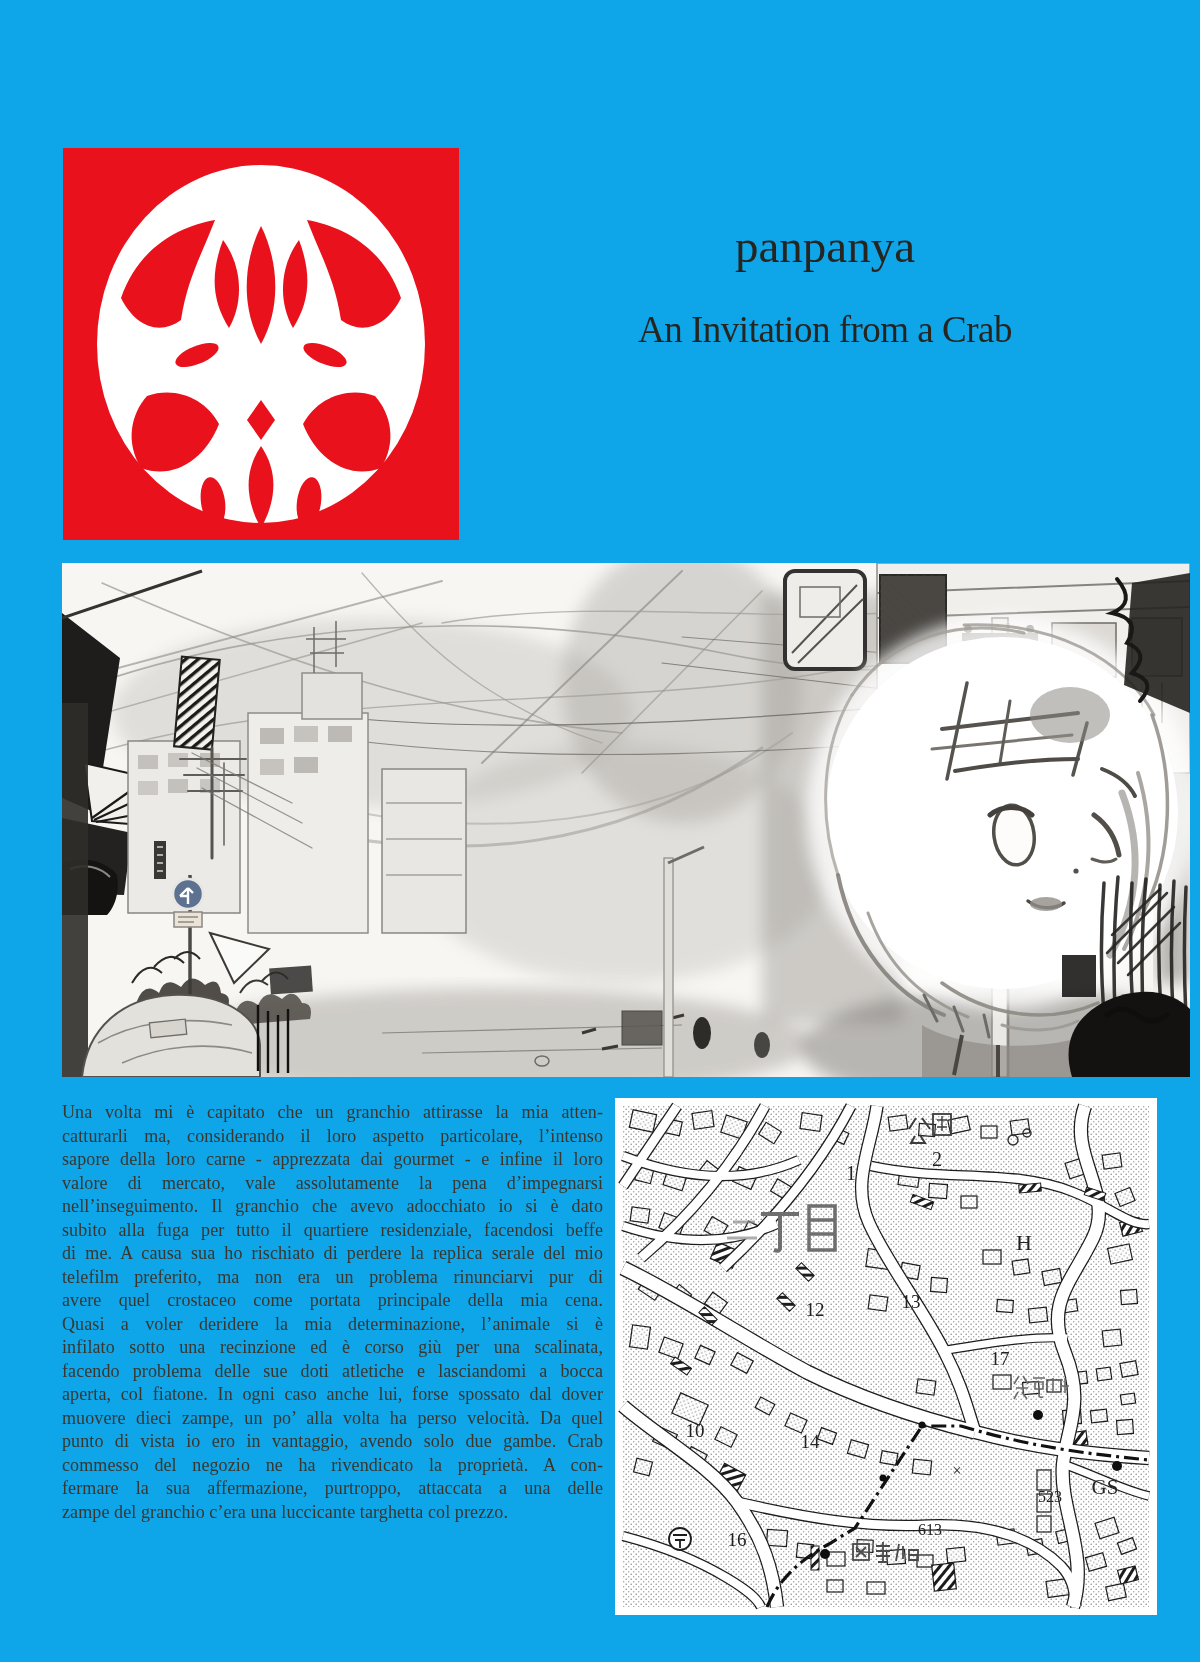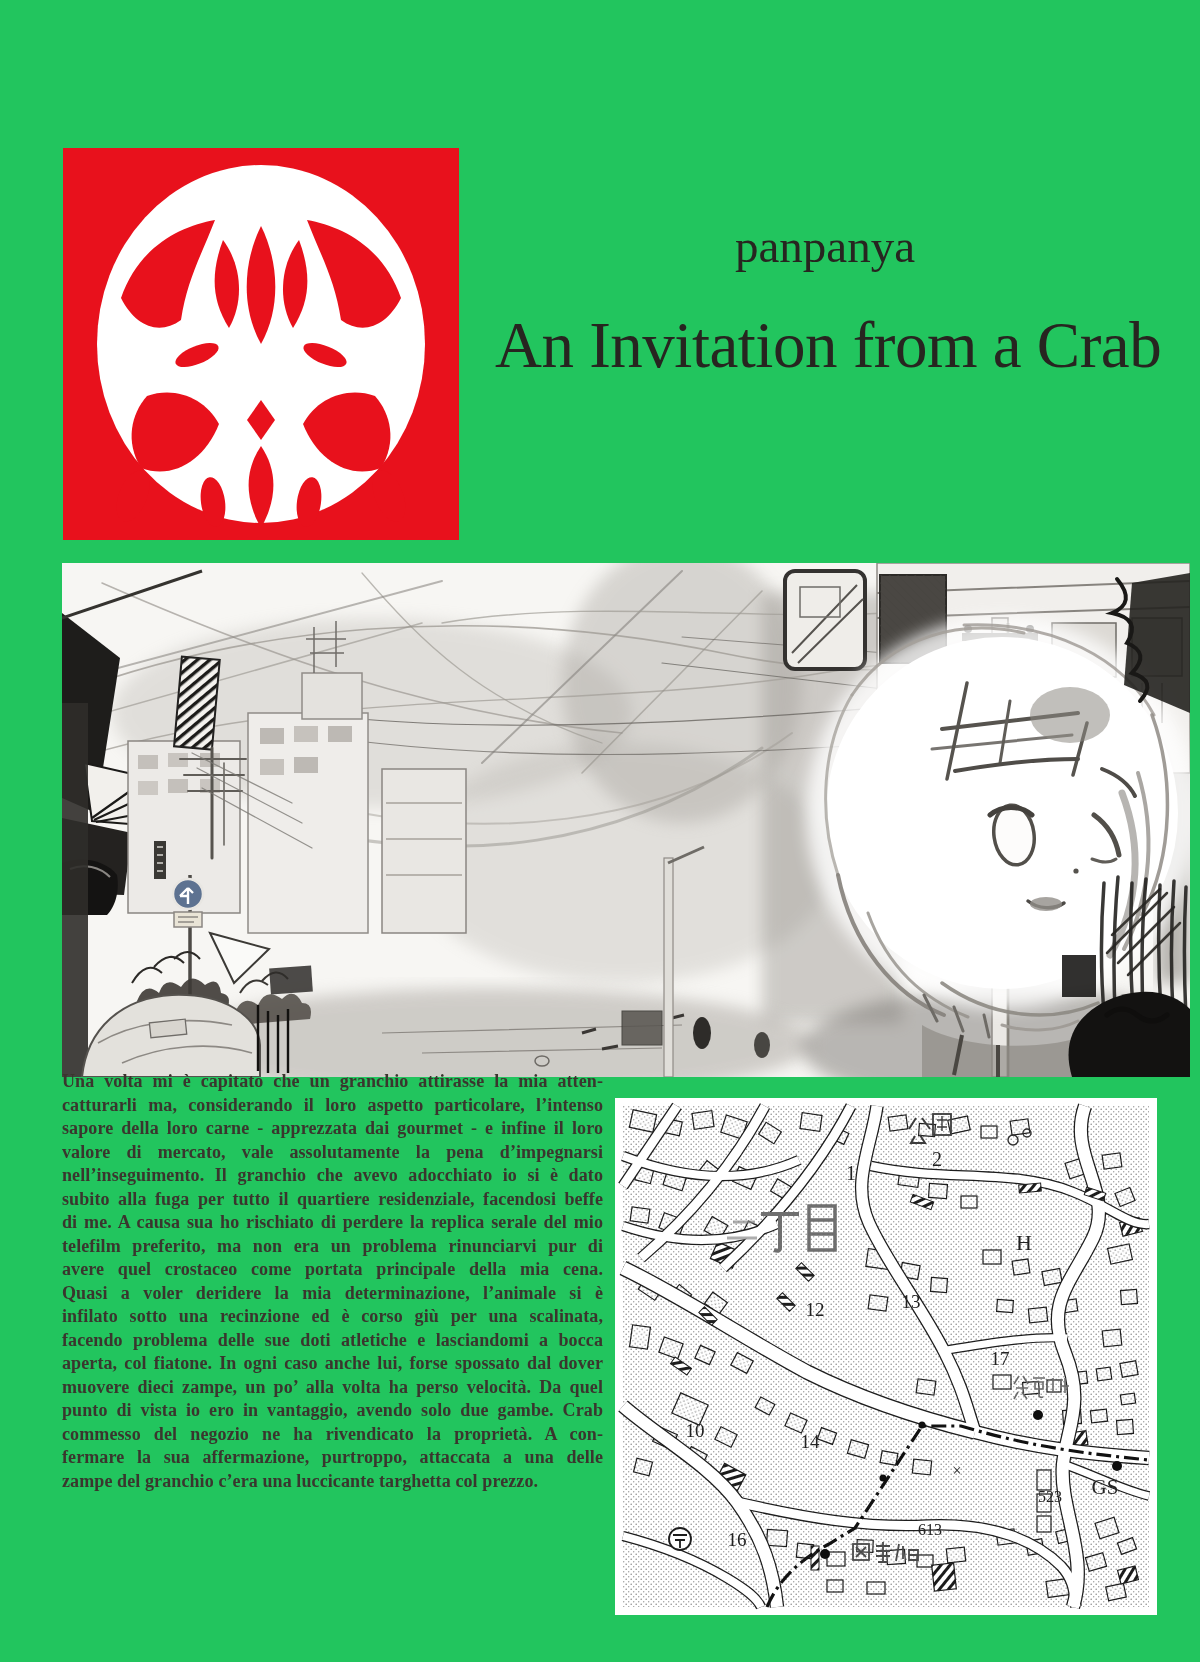--- a/index.html
+++ b/index.html
@@ -1,24 +1,24 @@
 <!DOCTYPE html>
 <html><head>
 <meta charset="utf-8">
 <style>
   html,body{margin:0;padding:0;background:#6b645a;}
-  .page{position:relative;width:1200px;height:1662px;background:#22c55e;overflow:hidden;
+  .page{position:relative;width:1200px;height:1662px;background:#0ea5e9;overflow:hidden;
         font-family:"Liberation Serif",serif;}
   .logo{position:absolute;left:63px;top:148px;width:396px;height:392px;}
   .titles{position:absolute;left:495px;top:0;width:660px;text-align:center;color:#272520;}
   .author{position:absolute;top:219px;left:0;width:100%;font-size:47px;letter-spacing:0;}
-  .booktitle{position:absolute;top:308px;left:0;width:100%;font-size:65px;letter-spacing:-0.5px;white-space:nowrap;}
+  .booktitle{position:absolute;top:308px;left:0;width:100%;font-size:37px;letter-spacing:-0.5px;white-space:nowrap;}
   .illus{position:absolute;left:62px;top:563px;width:1128px;height:514px;background:#f7f6f3;}
-  .paragraph{position:absolute;left:62px;top:1070px;width:541px;font-size:18px;line-height:23.5px;
-             color:#3a362e;letter-spacing:.1px;font-weight:bold;}
+  .paragraph{position:absolute;left:62px;top:1101px;width:541px;font-size:18px;line-height:23.5px;
+             color:#3a362e;letter-spacing:.1px;}
   .pline{text-align:justify;text-align-last:justify;}
   .pline.last{text-align-last:left;}
   .map{position:absolute;left:615px;top:1098px;width:542px;height:517px;background:#ffffff;}
   .map svg{display:block;}
   .map text{font-family:"Liberation Serif",serif;fill:#222;}
   svg{shape-rendering:auto;}
 </style>
 </head>
 <body>
 

